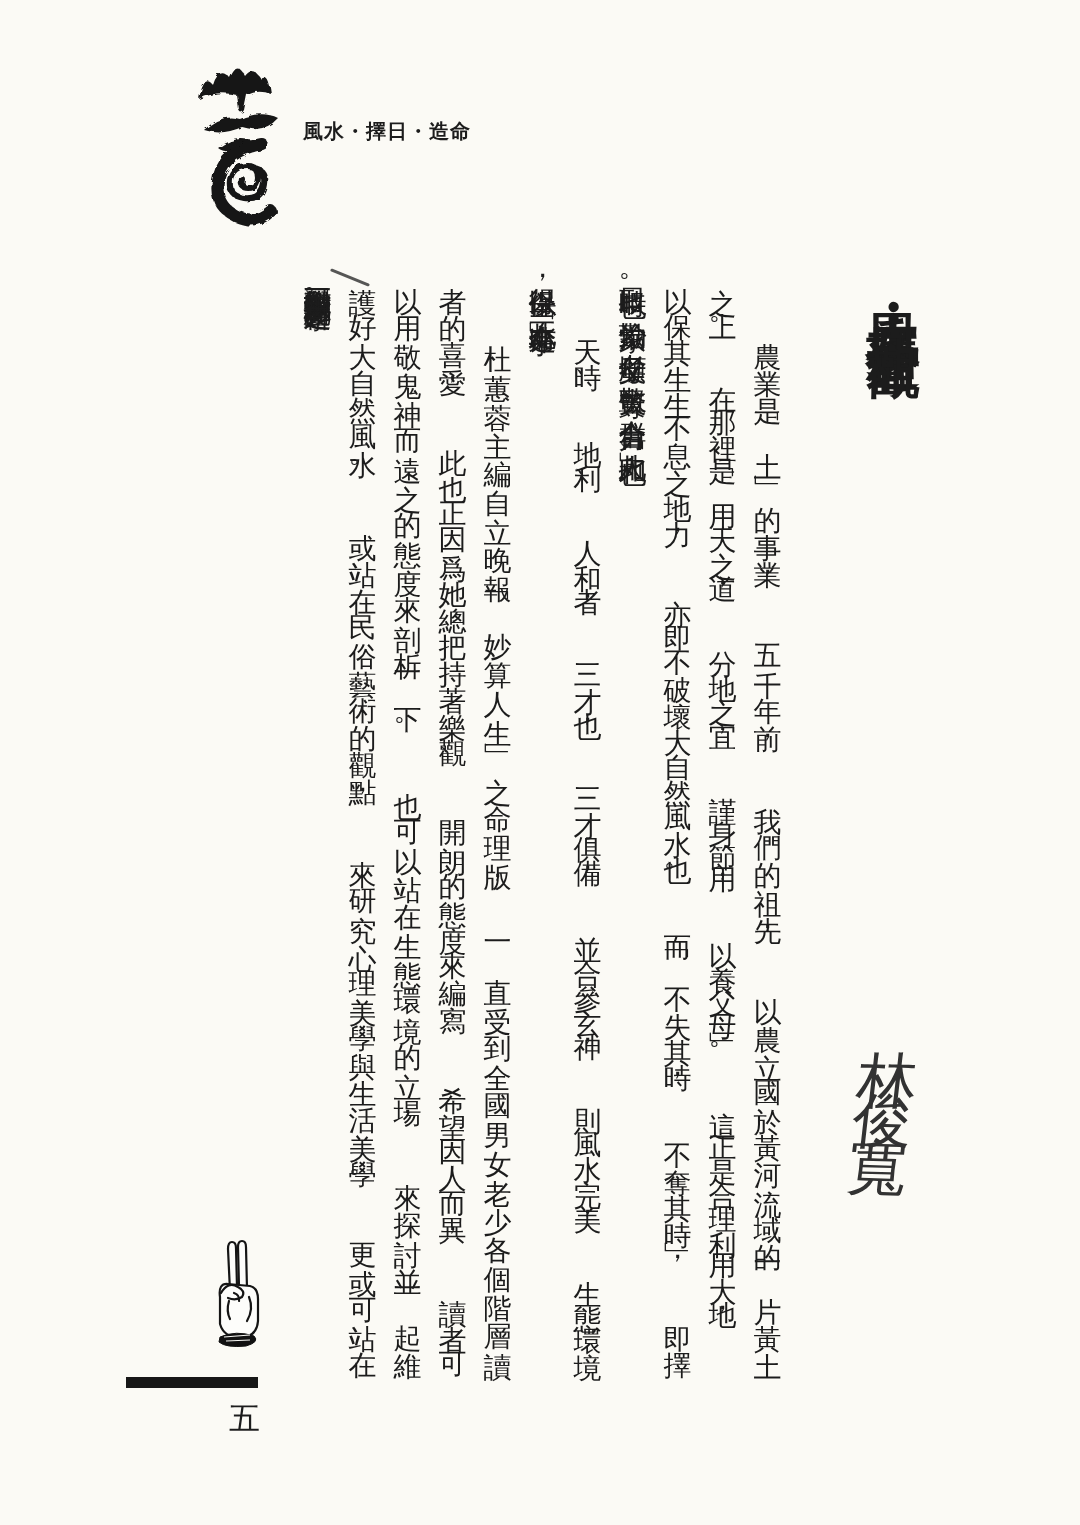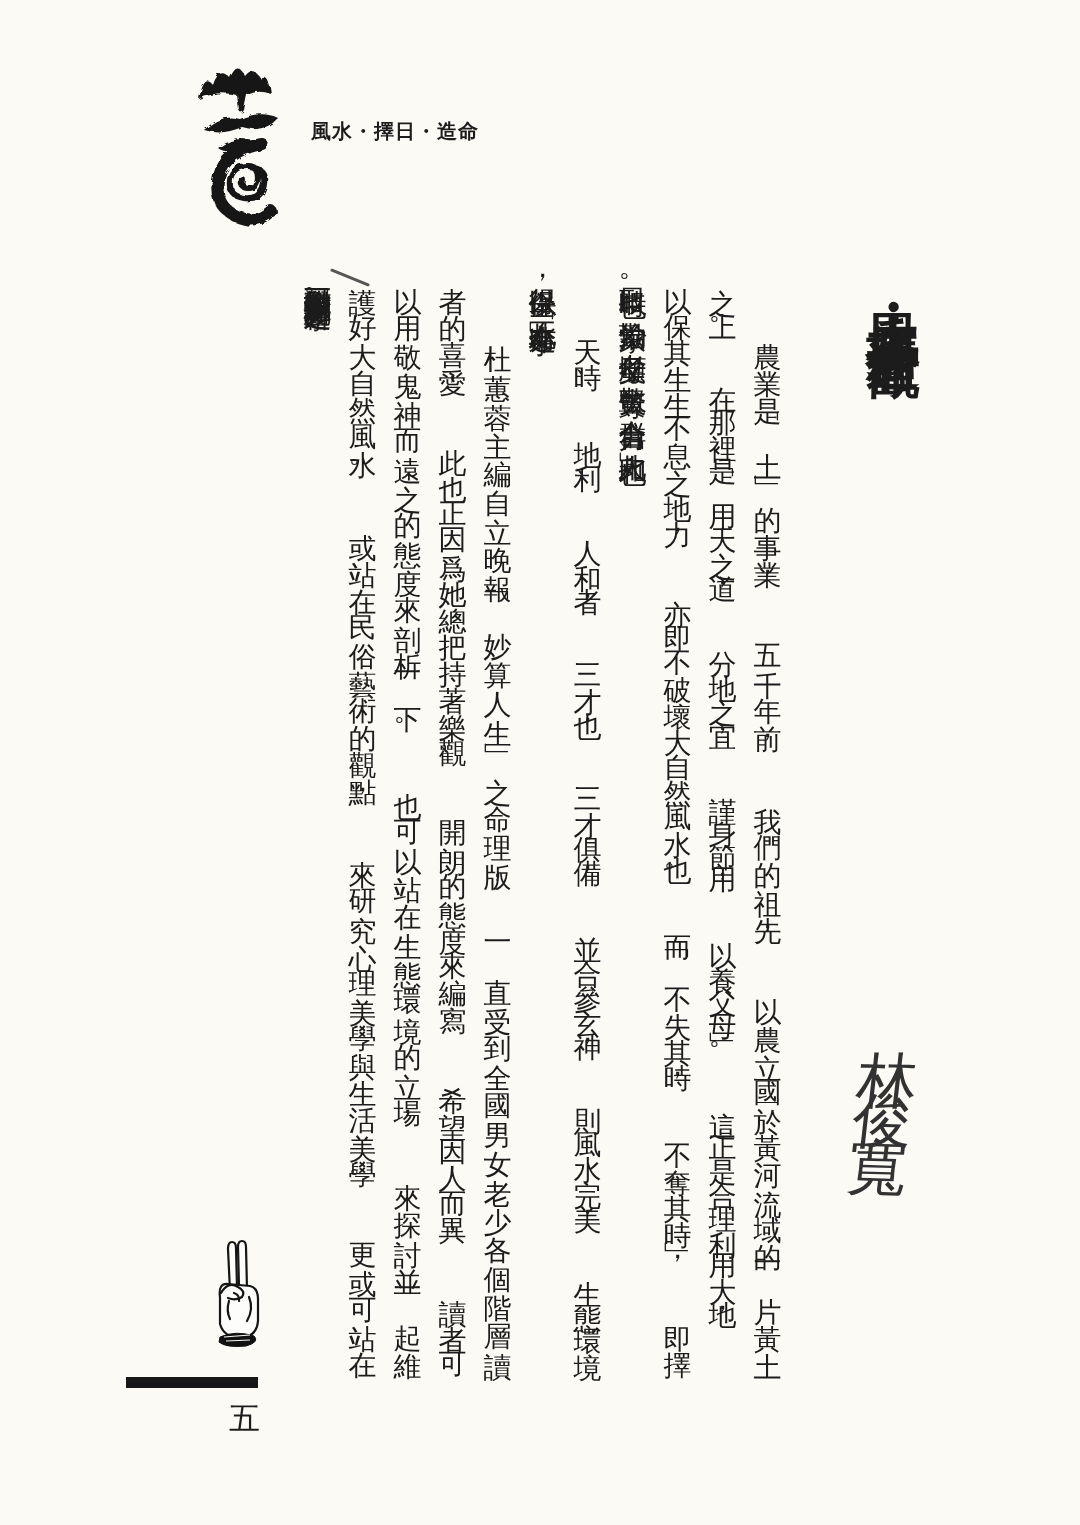--- a/index.html
+++ b/index.html
@@ -15,21 +15,20 @@
     color:var(--ink);
     font-family:"Liberation Serif","DejaVu Serif",serif;
   }
   
   .seal{position:absolute;left:192px;top:58px;width:100px;height:178px;}
   
   .running-head{
     position:absolute;left:303px;top:118px;
     font-size:20px;font-weight:600;letter-spacing:1px;
     white-space:nowrap;
-    margin-left:8px;
   }
   
   .title{
     position:absolute;left:856px;top:270px;margin:0;
     writing-mode:vertical-rl;text-orientation:mixed;
     font-size:54px;font-weight:700;letter-spacing:4px;
     white-space:nowrap;
   }
   
   .signature{

